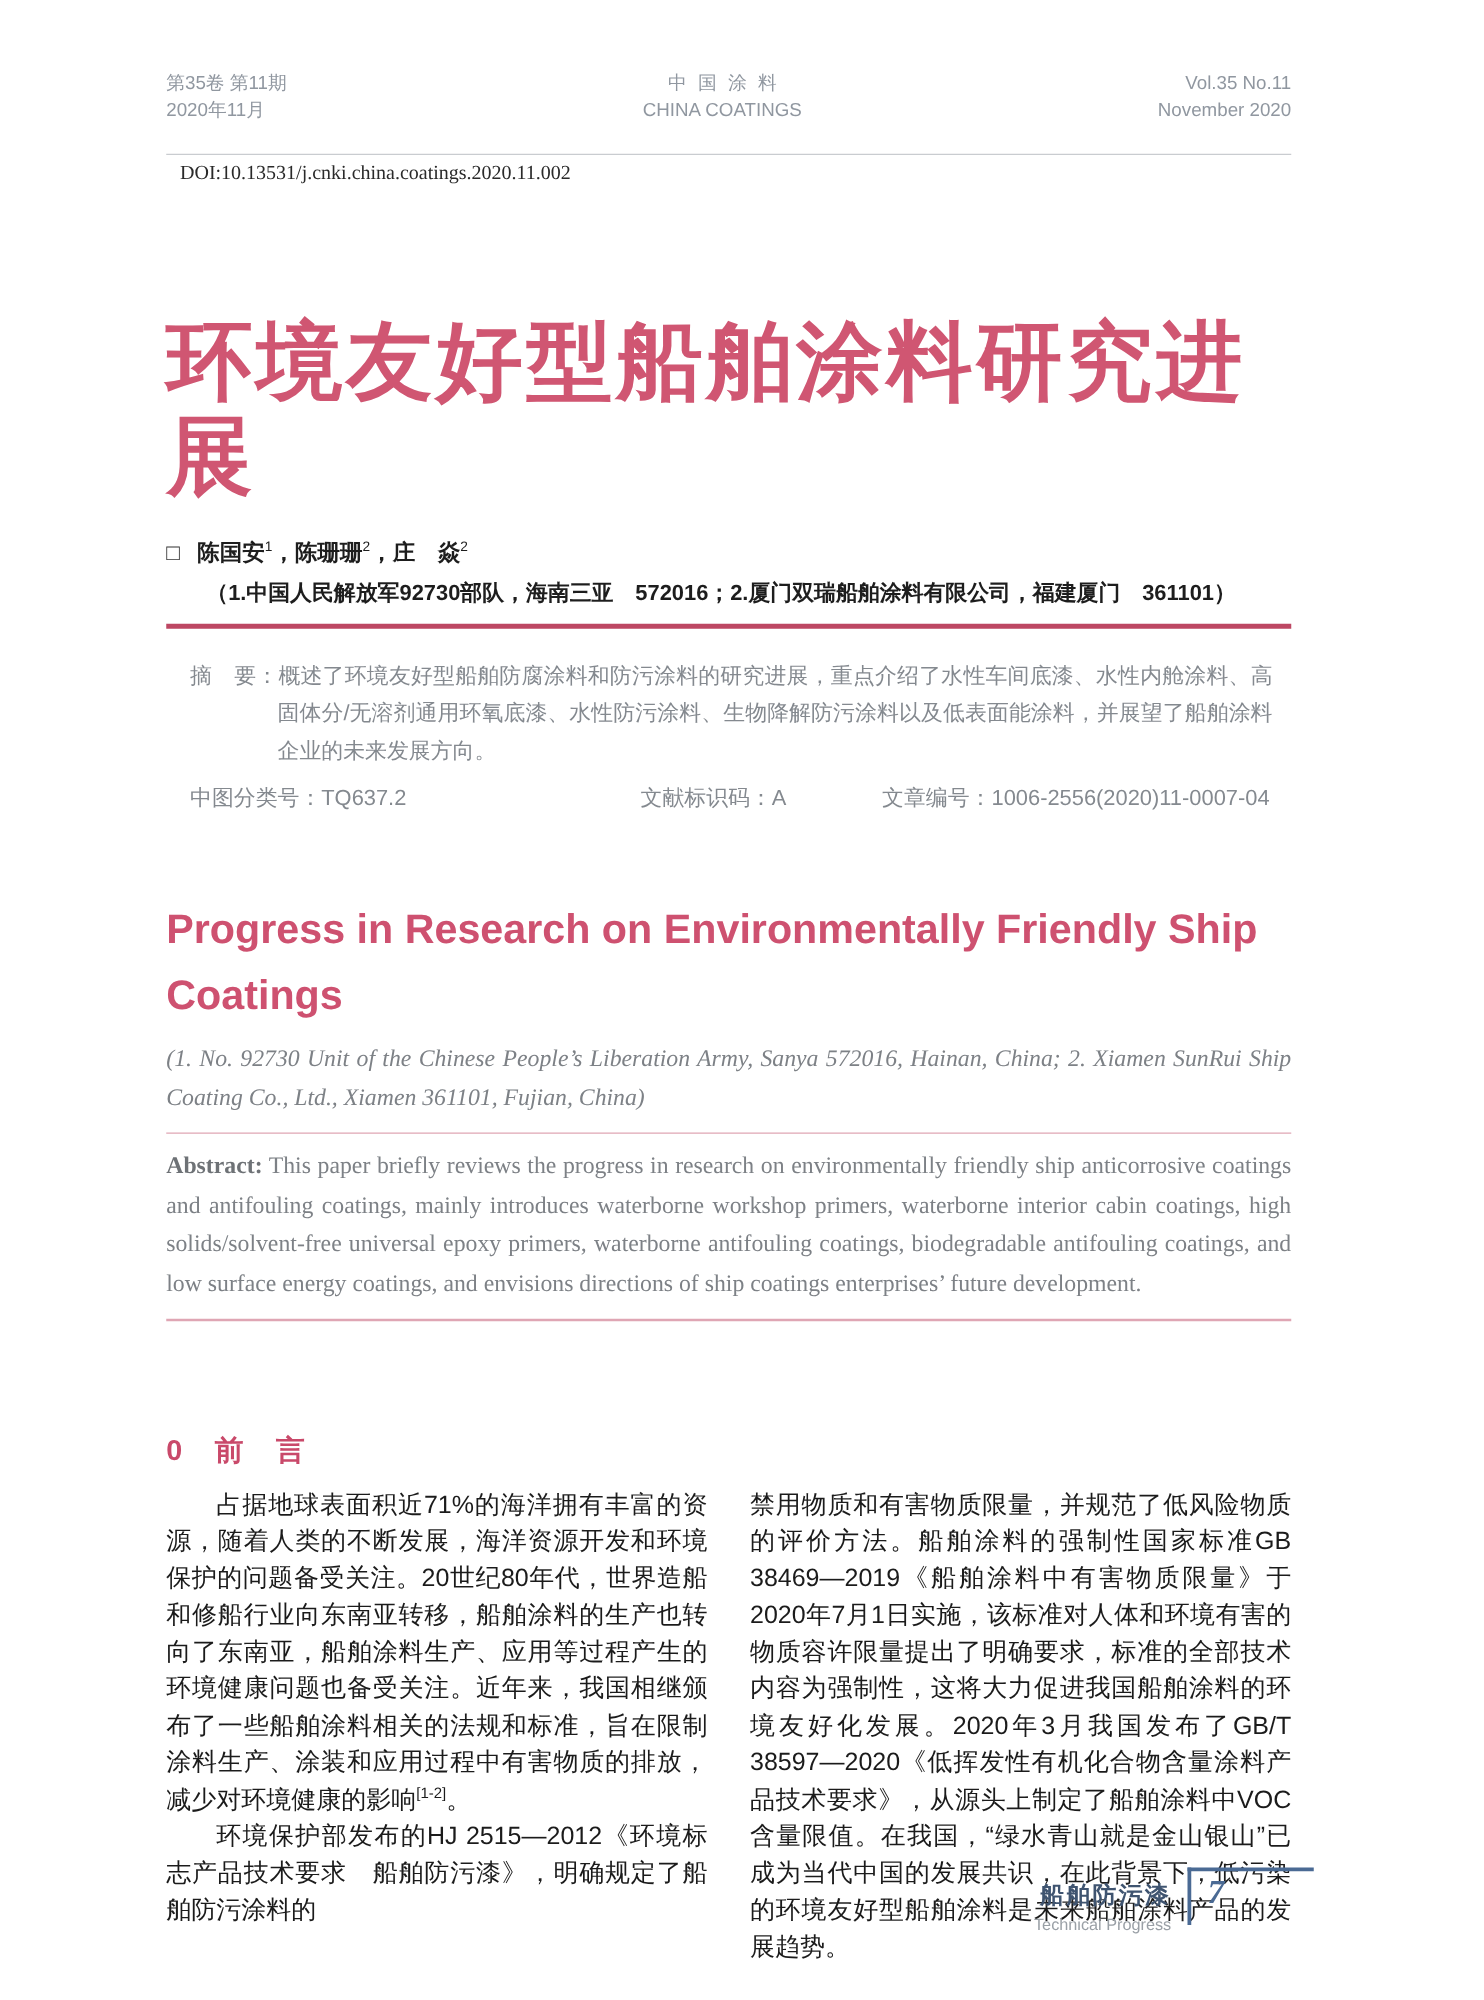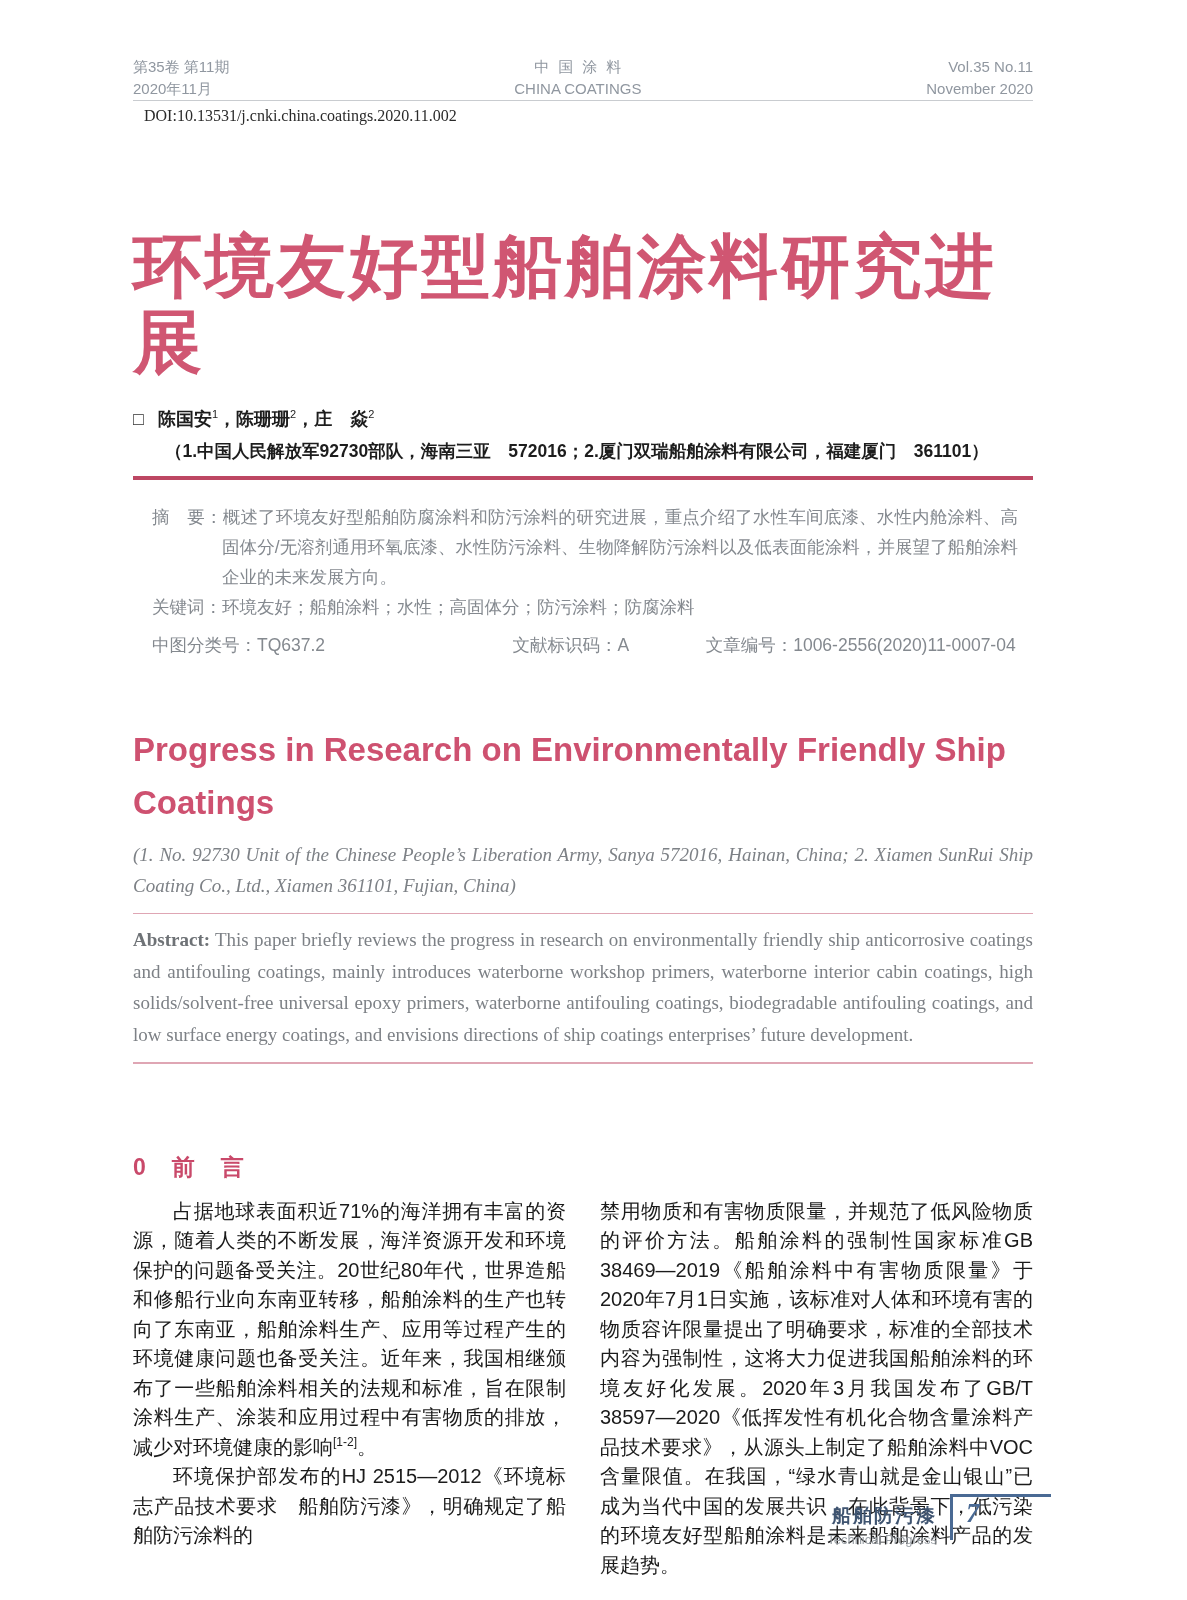--- a/index.html
+++ b/index.html
@@ -12,21 +12,21 @@
     box-sizing:border-box;
   }
   .content{width:900px;margin-left:133px;}
 
   
   .journal-header{
     display:flex;justify-content:space-between;align-items:flex-start;
     padding-top:56px;
     color:#9097a0;font-size:15px;line-height:22px;
     border-bottom:1px solid #c9ccd0;
-    padding-bottom:0;
+    padding-bottom:23px;
   }
   .jh-left{text-align:left;}
   .jh-center{text-align:center;}
   .jh-right{text-align:right;}
   .jname-cn{letter-spacing:9px;padding-left:9px;}
   .doi-line{
     margin-top:6px;
     font-family:"Liberation Serif",serif;
     color:#2a2a2a;font-size:16px;margin-left:11px;
   }
@@ -165,21 +165,20 @@
     <h1 class="article-title-cn" style="margin-bottom:0;">环境友好型船舶涂料研究进展</h1>
 
     <div class="author-line-cn">
       <span class="author-marker">□</span><span>陈国安</span><sup>1</sup><span>，</span><span>陈珊珊</span><sup>2</sup><span>，</span><span>庄　焱</span><sup>2</sup>
     </div>
     <div class="affiliation-cn">（1.中国人民解放军92730部队，海南三亚　572016；2.厦门双瑞船舶涂料有限公司，福建厦门　361101）</div>
     <hr class="title-rule">
 
     <div class="abstract-cn">
       <p class="hang" style="margin:0;"><span>摘　要：</span><span>概述了环境友好型船舶防腐涂料和防污涂料的研究进展，重点介绍了水性车间底漆、水性内舱涂料、高固体分/无溶剂通用环氧底漆、水性防污涂料、生物降解防污涂料以及低表面能涂料，并展望了船舶涂料企业的未来发展方向。</span></p>
-      <p class="keywords-cn" style="margin:0;"><span>关键词：</span><span>环境友好；船舶涂料；水性；高固体分；防污涂料；防腐涂料</span></p>
     </div>
     <div class="clc-row">
       <div class="clc-item"><span>中图分类号：</span><span>TQ637.2</span></div>
       <div class="clc-item mid"><span>文献标识码：</span><span>A</span></div>
       <div class="clc-item last"><span>文章编号：</span><span>1006-2556(2020)11-0007-04</span></div>
     </div>
 
     <h2 class="article-title-en" style="margin-bottom:0;">Progress in Research on Environmentally Friendly Ship Coatings</h2>
     <div class="affiliation-en">(1. No. 92730 Unit of the Chinese People’s Liberation Army, Sanya 572016, Hainan, China; 2. Xiamen SunRui Ship Coating Co., Ltd., Xiamen 361101, Fujian, China)</div>
     <hr class="rule-pink-thin">

